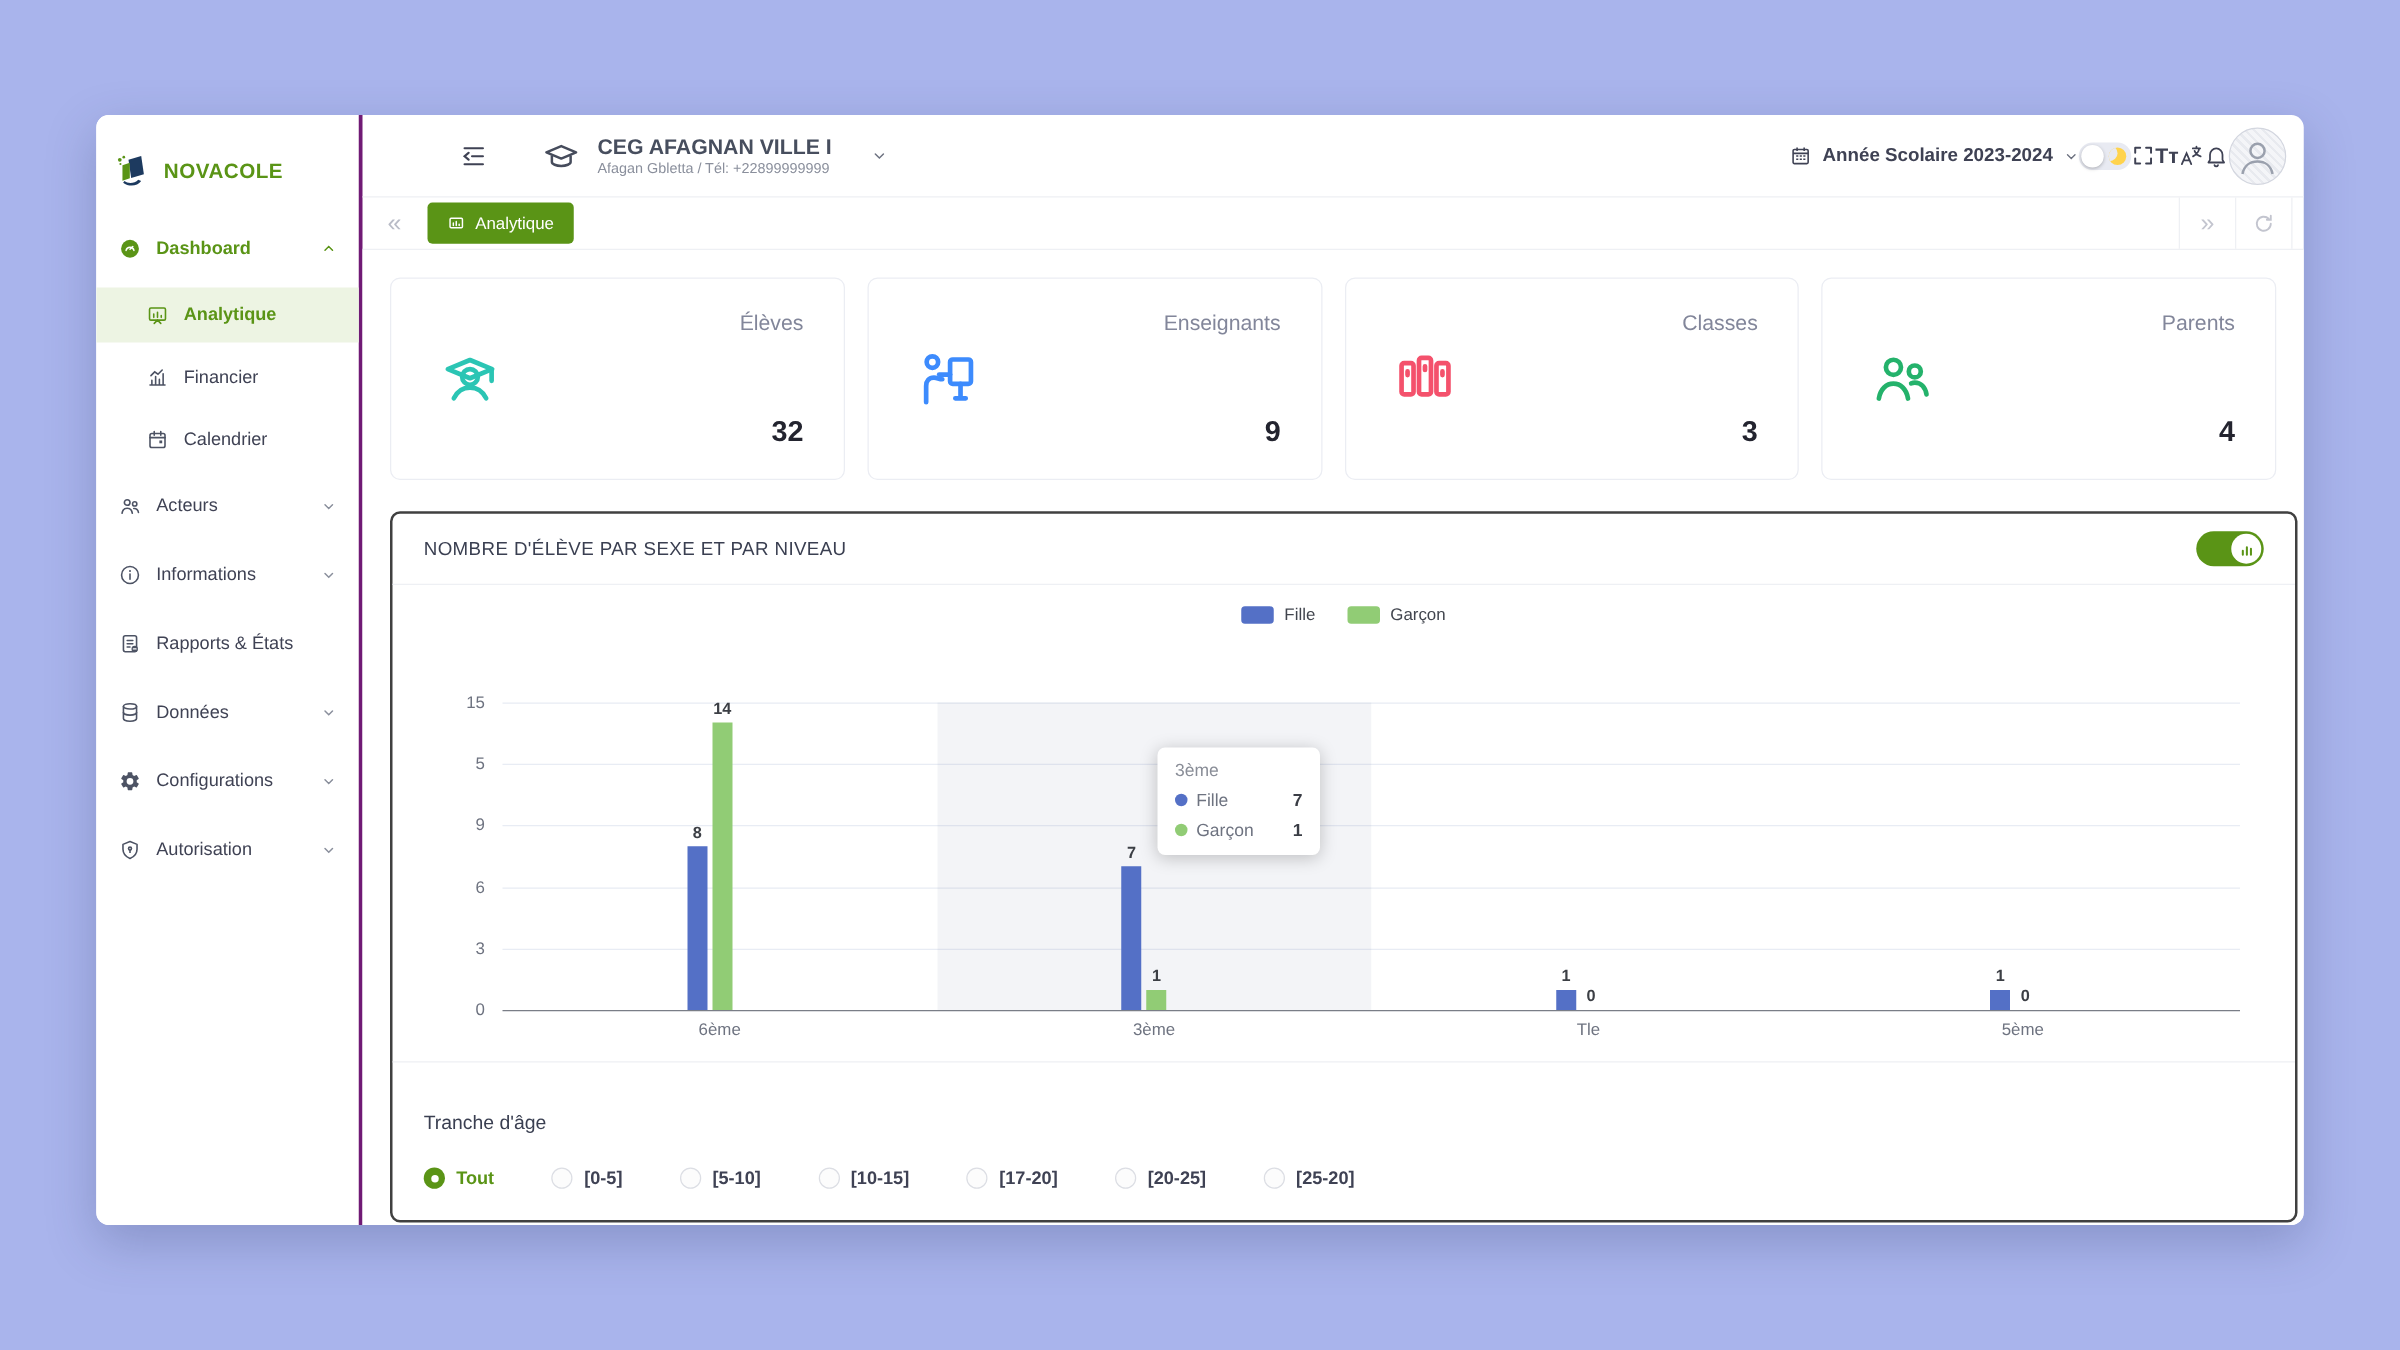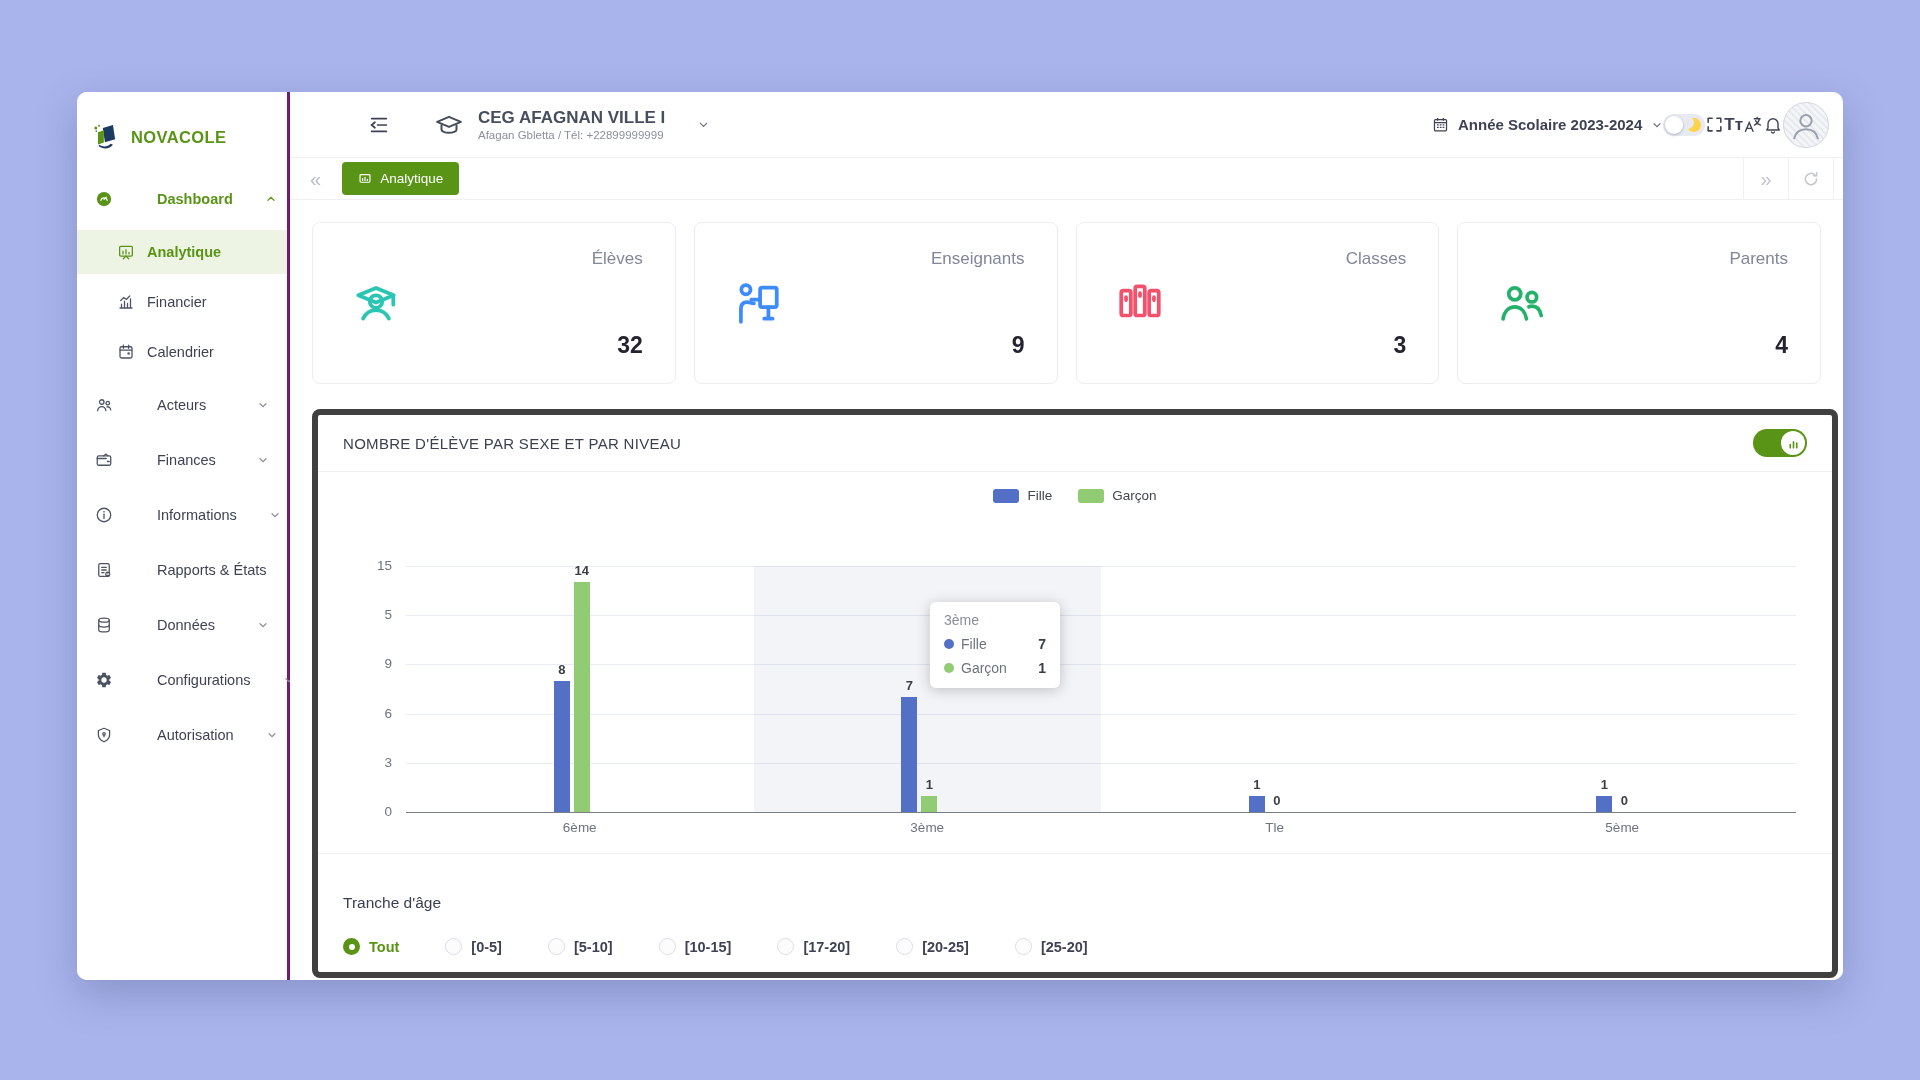--- a/index.html
+++ b/index.html
@@ -4,21 +4,21 @@
 <style>
   html,body{margin:0;padding:0;}
   body{width:1920px;height:1080px;background:#a9b4ec;font-family:"Liberation Sans",sans-serif;position:relative;overflow:hidden;}
   .canvas{position:absolute;left:77px;top:92px;width:1766px;height:888px;background:#fff;border-radius:10px;box-shadow:0 14px 40px rgba(40,50,100,.25);overflow:hidden;}
 
   
   .sidebar{position:absolute;left:0;top:0;width:213px;height:100%;border-right:3px solid #701a75;padding-top:14px;box-sizing:border-box;background:#fff;}
   .logo-row{height:62px;display:flex;align-items:center;padding:0 14px;gap:10px;}
   .logo-text{font-size:16.5px;font-weight:800;color:#5a9416;letter-spacing:.4px;}
   .nav-item{display:flex;align-items:center;height:48px;padding:0 18px;color:#3f4254;font-size:14.5px;font-weight:500;cursor:pointer;}
-  .nav-item.top{margin:7px 0;gap:32px;}
+  .nav-item.top{margin:7px 0;}
   .nav-item.sub{height:44px;padding-left:40px;margin:6px 0;}
   .nav-item .icon{width:18px;height:18px;margin-right:12px;flex:none;color:#4d5364;display:flex;align-items:center;justify-content:center;}
   .nav-item .lbl{flex:1;white-space:nowrap;}
   .nav-item .chev{color:#8a8f9c;display:flex;}
   .nav-item.active-parent{color:#5a9416;font-weight:700;}
   .nav-item.active-parent .icon,.nav-item.active-parent .chev{color:#5a9416;}
   .nav-item.sub.active{background:#edf4e3;color:#5a9416;font-weight:700;}
   .nav-item.sub.active .icon{color:#5a9416;}
 
   
@@ -50,21 +50,21 @@
   .fwd-glyph{font-size:20px;line-height:1;}
 
   .content{position:absolute;left:0;right:0;top:108px;bottom:0;padding:22px;box-sizing:border-box;background:#fff;}
   .stats-row{display:flex;gap:18px;}
   .stat{width:368px;height:162px;background:#fff;border:1px solid #ebedf3;border-radius:8px;position:relative;box-sizing:border-box;cursor:pointer;}
   .stat-icon{position:absolute;left:38px;top:50%;transform:translateY(-50%);display:flex;}
   .stat-label{position:absolute;right:32px;top:26px;font-size:17px;color:#82869a;}
   .stat-value{position:absolute;right:32px;bottom:24px;font-size:23px;font-weight:700;color:#23242f;}
 
   
-  .chart-card{margin-top:25px;width:1526px;height:569px;border:6px solid #404040;border-radius:8px;box-sizing:border-box;position:relative;background:#fff;}
+  .chart-card{margin-top:25px;width:1526px;height:569px;border:2px solid #404040;border-radius:8px;box-sizing:border-box;position:relative;background:#fff;}
   .chart-head{height:56px;border-bottom:1px solid #eef0f4;display:flex;align-items:center;padding:0 25px;}
   .chart-title{font-size:15px;font-weight:500;color:#3a3f51;letter-spacing:.3px;}
   .toggle{margin-left:auto;width:54px;height:28px;border-radius:14px;background:#5a9416;position:relative;cursor:pointer;}
   .toggle .knob{position:absolute;right:2px;top:2px;width:24px;height:24px;border-radius:50%;background:#fff;display:flex;align-items:center;justify-content:center;color:#5a9416;}
   .chart-body{position:relative;height:382px;}
   .legend{position:absolute;top:16px;left:0;right:0;display:flex;justify-content:center;gap:26px;align-items:center;}
   .legend-item{display:flex;align-items:center;gap:8px;font-size:13.5px;color:#41454e;cursor:pointer;}
   .swatch{width:26px;height:14px;border-radius:3px;}
   .plot{position:absolute;left:88px;top:94px;width:1390px;height:246px;border-bottom:1px solid #7a7e87;display:flex;}
   .col{flex:1;position:relative;height:100%;}
@@ -170,35 +170,20 @@
         </span>
         <span class="lbl">Acteurs</span>
         <span class="chev">
             <svg width="12" height="12" viewBox="0 0 24 24" fill="none" stroke="currentColor" stroke-width="2.4" stroke-linecap="round">
               <path d="M6 9.5l6 6 6-6"></path>
             </svg>
           </span>
       </div>
 
 
-      <div class="nav-item top">
-        <span class="icon">
-          <svg width="18" height="18" viewBox="0 0 24 24" fill="none" stroke="currentColor" stroke-width="1.7" stroke-linecap="round">
-              <rect x="3" y="6.5" width="18" height="12.5" rx="2"></rect>
-              <path d="M3 10h12M16.5 14h2.5"></path>
-              <path d="M17 6.5l-2.5-2.5-3 2.5"></path>
-            </svg>
-        </span>
-        <span class="lbl">Finances</span>
-        <span class="chev">
-            <svg width="12" height="12" viewBox="0 0 24 24" fill="none" stroke="currentColor" stroke-width="2.4" stroke-linecap="round">
-              <path d="M6 9.5l6 6 6-6"></path>
-            </svg>
-          </span>
-      </div>
 
       <div class="nav-item top">
         <span class="icon">
           <svg width="18" height="18" viewBox="0 0 24 24" fill="none" stroke="currentColor" stroke-width="1.7" stroke-linecap="round">
               <circle cx="12" cy="12" r="9"></circle>
               <path d="M12 11v5.5"></path>
               <circle cx="12" cy="7.8" r="1.1" fill="currentColor" stroke="none"></circle>
             </svg>
         </span>
         <span class="lbl">Informations</span>

